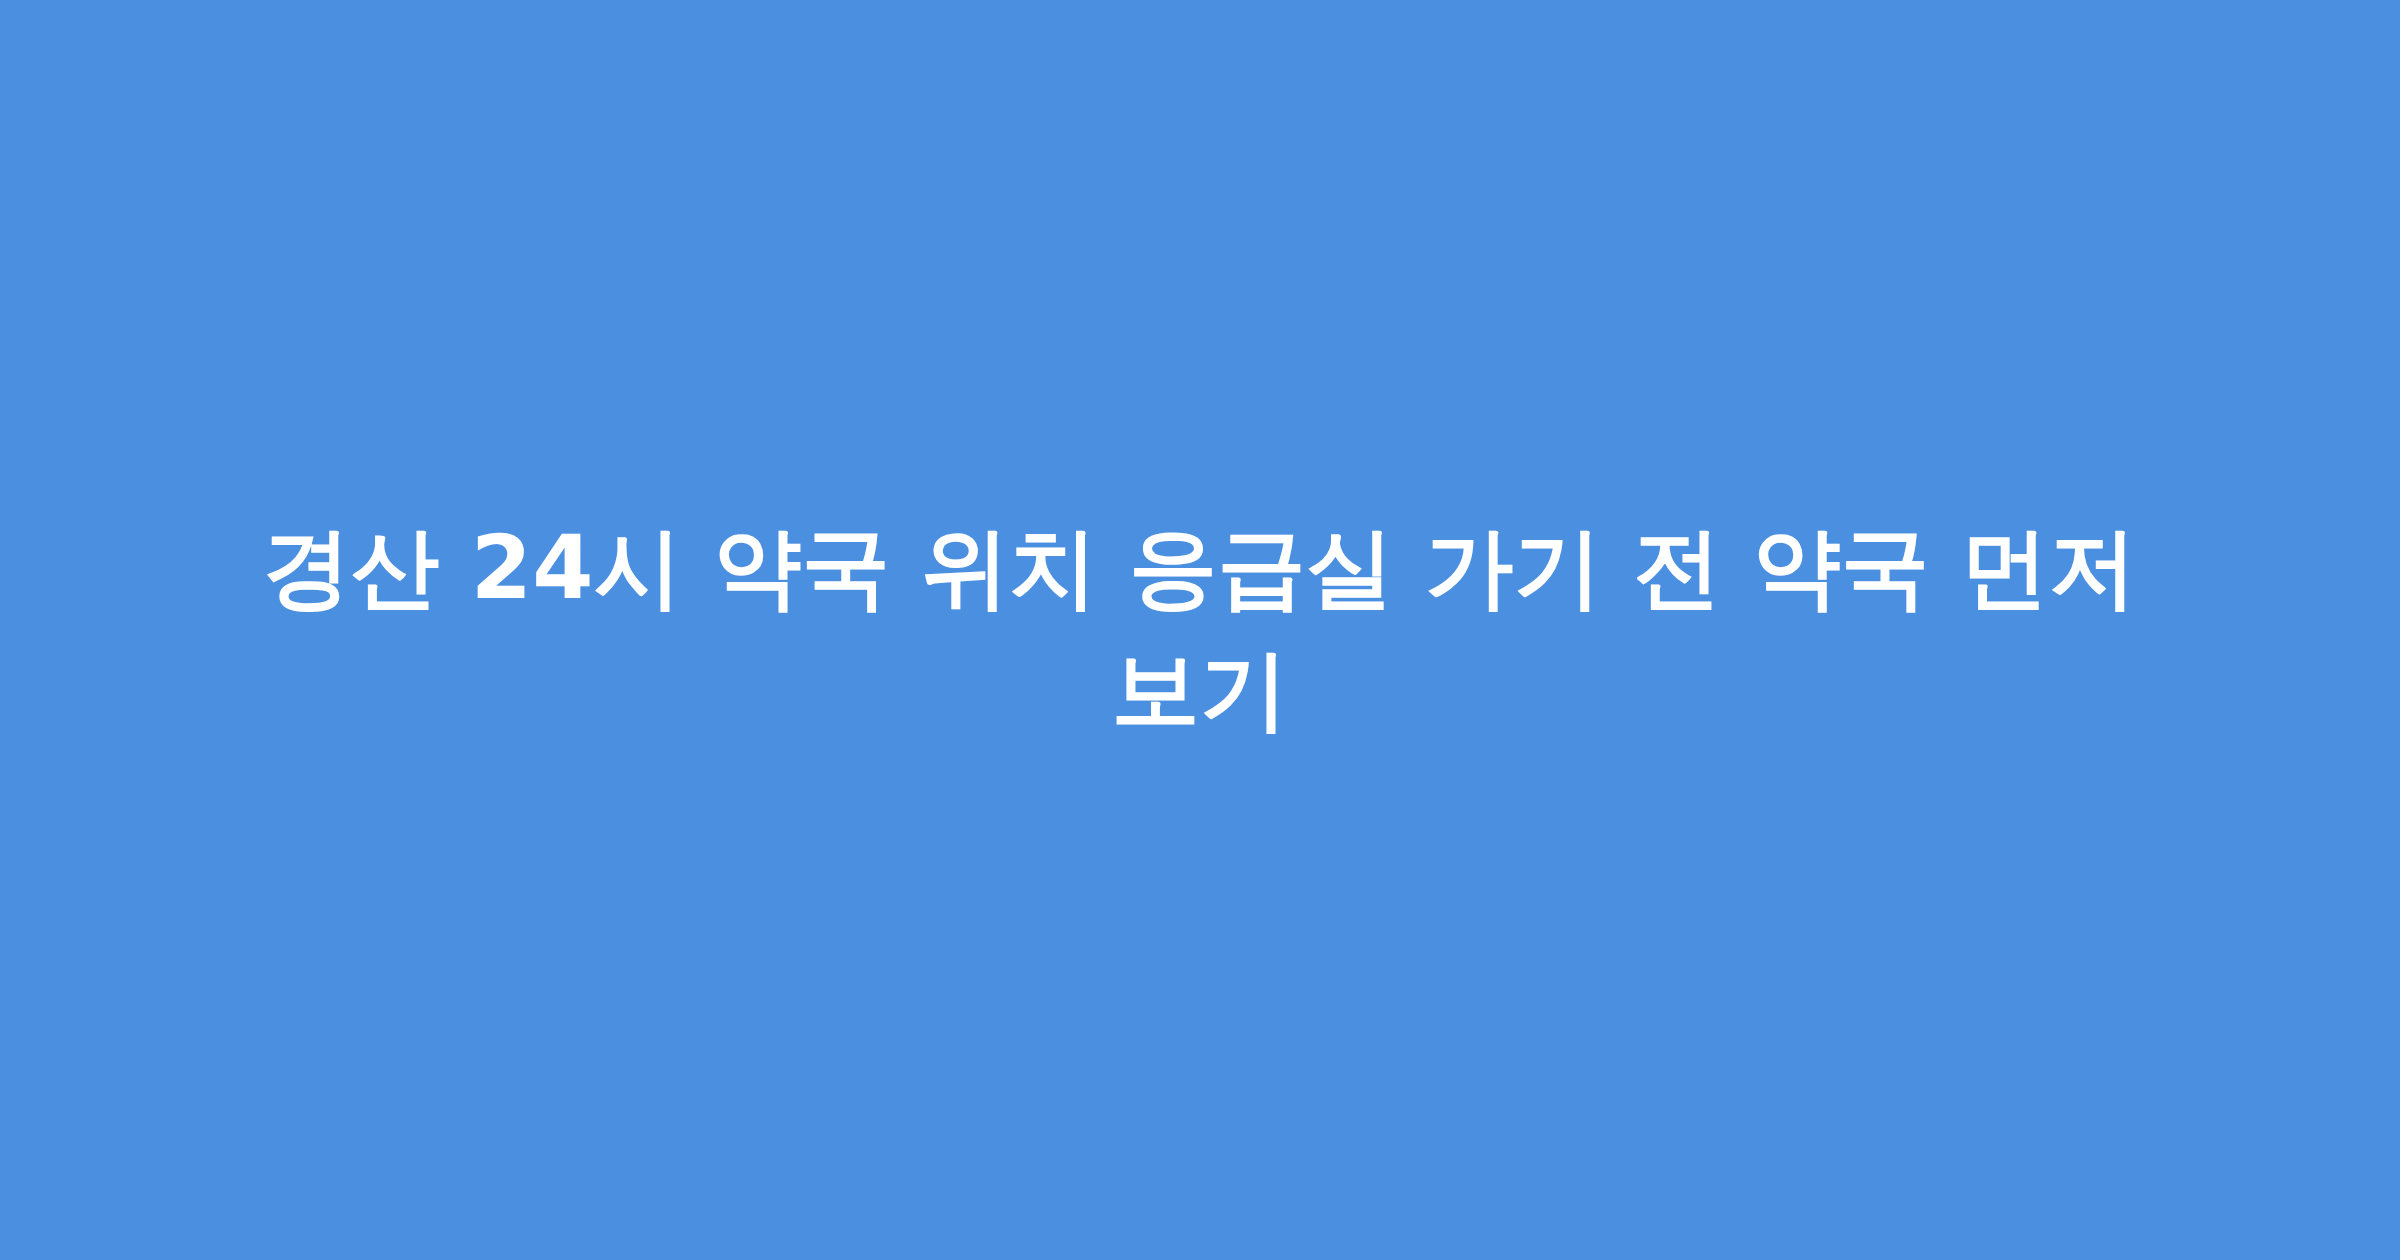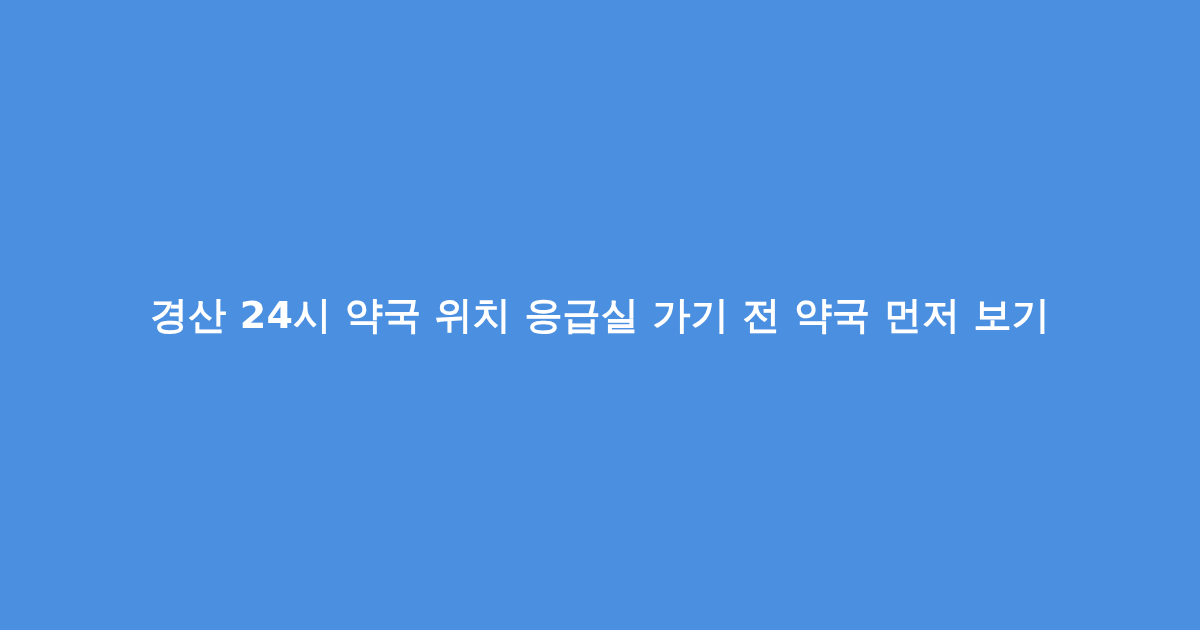--- a/index.html
+++ b/index.html
@@ -26,21 +26,21 @@
     padding: 0 100px;
     background-color: #4a8fe0;
   }
 
   .og-headline {
     margin: 0;
     width: 100%;
     text-align: center;
     color: #ffffff;
     font-family: "DejaVu Sans", "Liberation Sans", sans-serif;
-    font-size: 38px;
+    font-size: 44px;
     font-weight: 700;
     line-height: 61px;
     letter-spacing: 0.2px;
     word-break: keep-all;
     overflow-wrap: break-word;
     text-rendering: optimizeLegibility;
   }
 </style>
 </head>
 <body>

